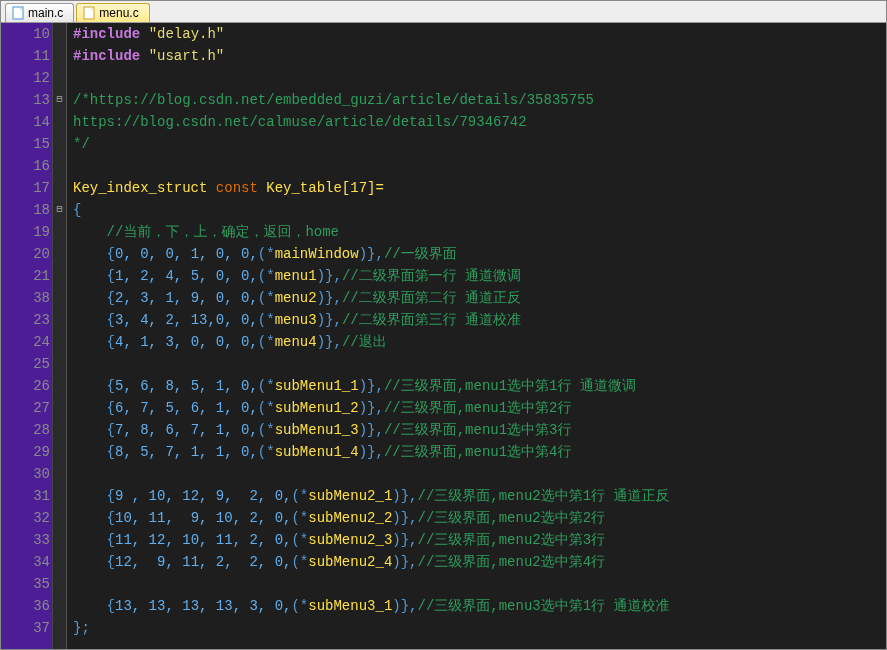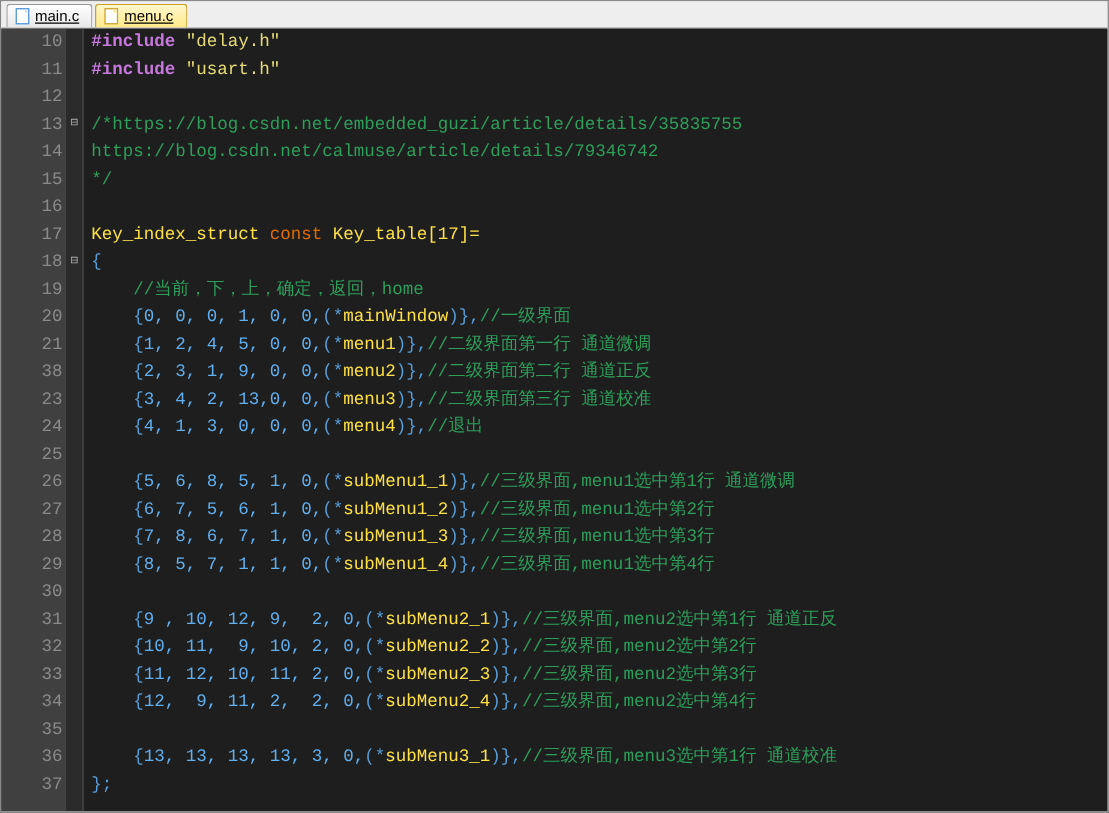--- a/index.html
+++ b/index.html
@@ -12,21 +12,20 @@
     overflow: hidden;
     border: 1px solid #888;
   }
   .tabbar {
     display: flex;
     background: #eee;
     border-bottom: 1px solid #999;
     height: 22px;
     align-items: flex-end;
     padding-left: 4px;
-    text-decoration: underline;
   }
   .tab {
     display: flex;
     align-items: center;
     gap: 4px;
     padding: 2px 10px 2px 6px;
     font-size: 12px;
     font-family: Tahoma, sans-serif;
     border: 1px solid #999;
     border-bottom: none;
@@ -44,21 +43,21 @@
     width: 12px;
     height: 14px;
   }
   .editor {
     display: flex;
     height: calc(100% - 22px);
     background: #1e1e1e;
   }
   .gutter {
     width: 52px;
-    background: #404040;
+    background: #4c1d95;
     color: #8a8a8a;
     text-align: left;
     padding-right: 2px;
     user-select: none;
     font-size: 14px;
     line-height: 22px;
     border-right: 1px solid #444;
   }
   .gutter .ln {
     height: 22px;

